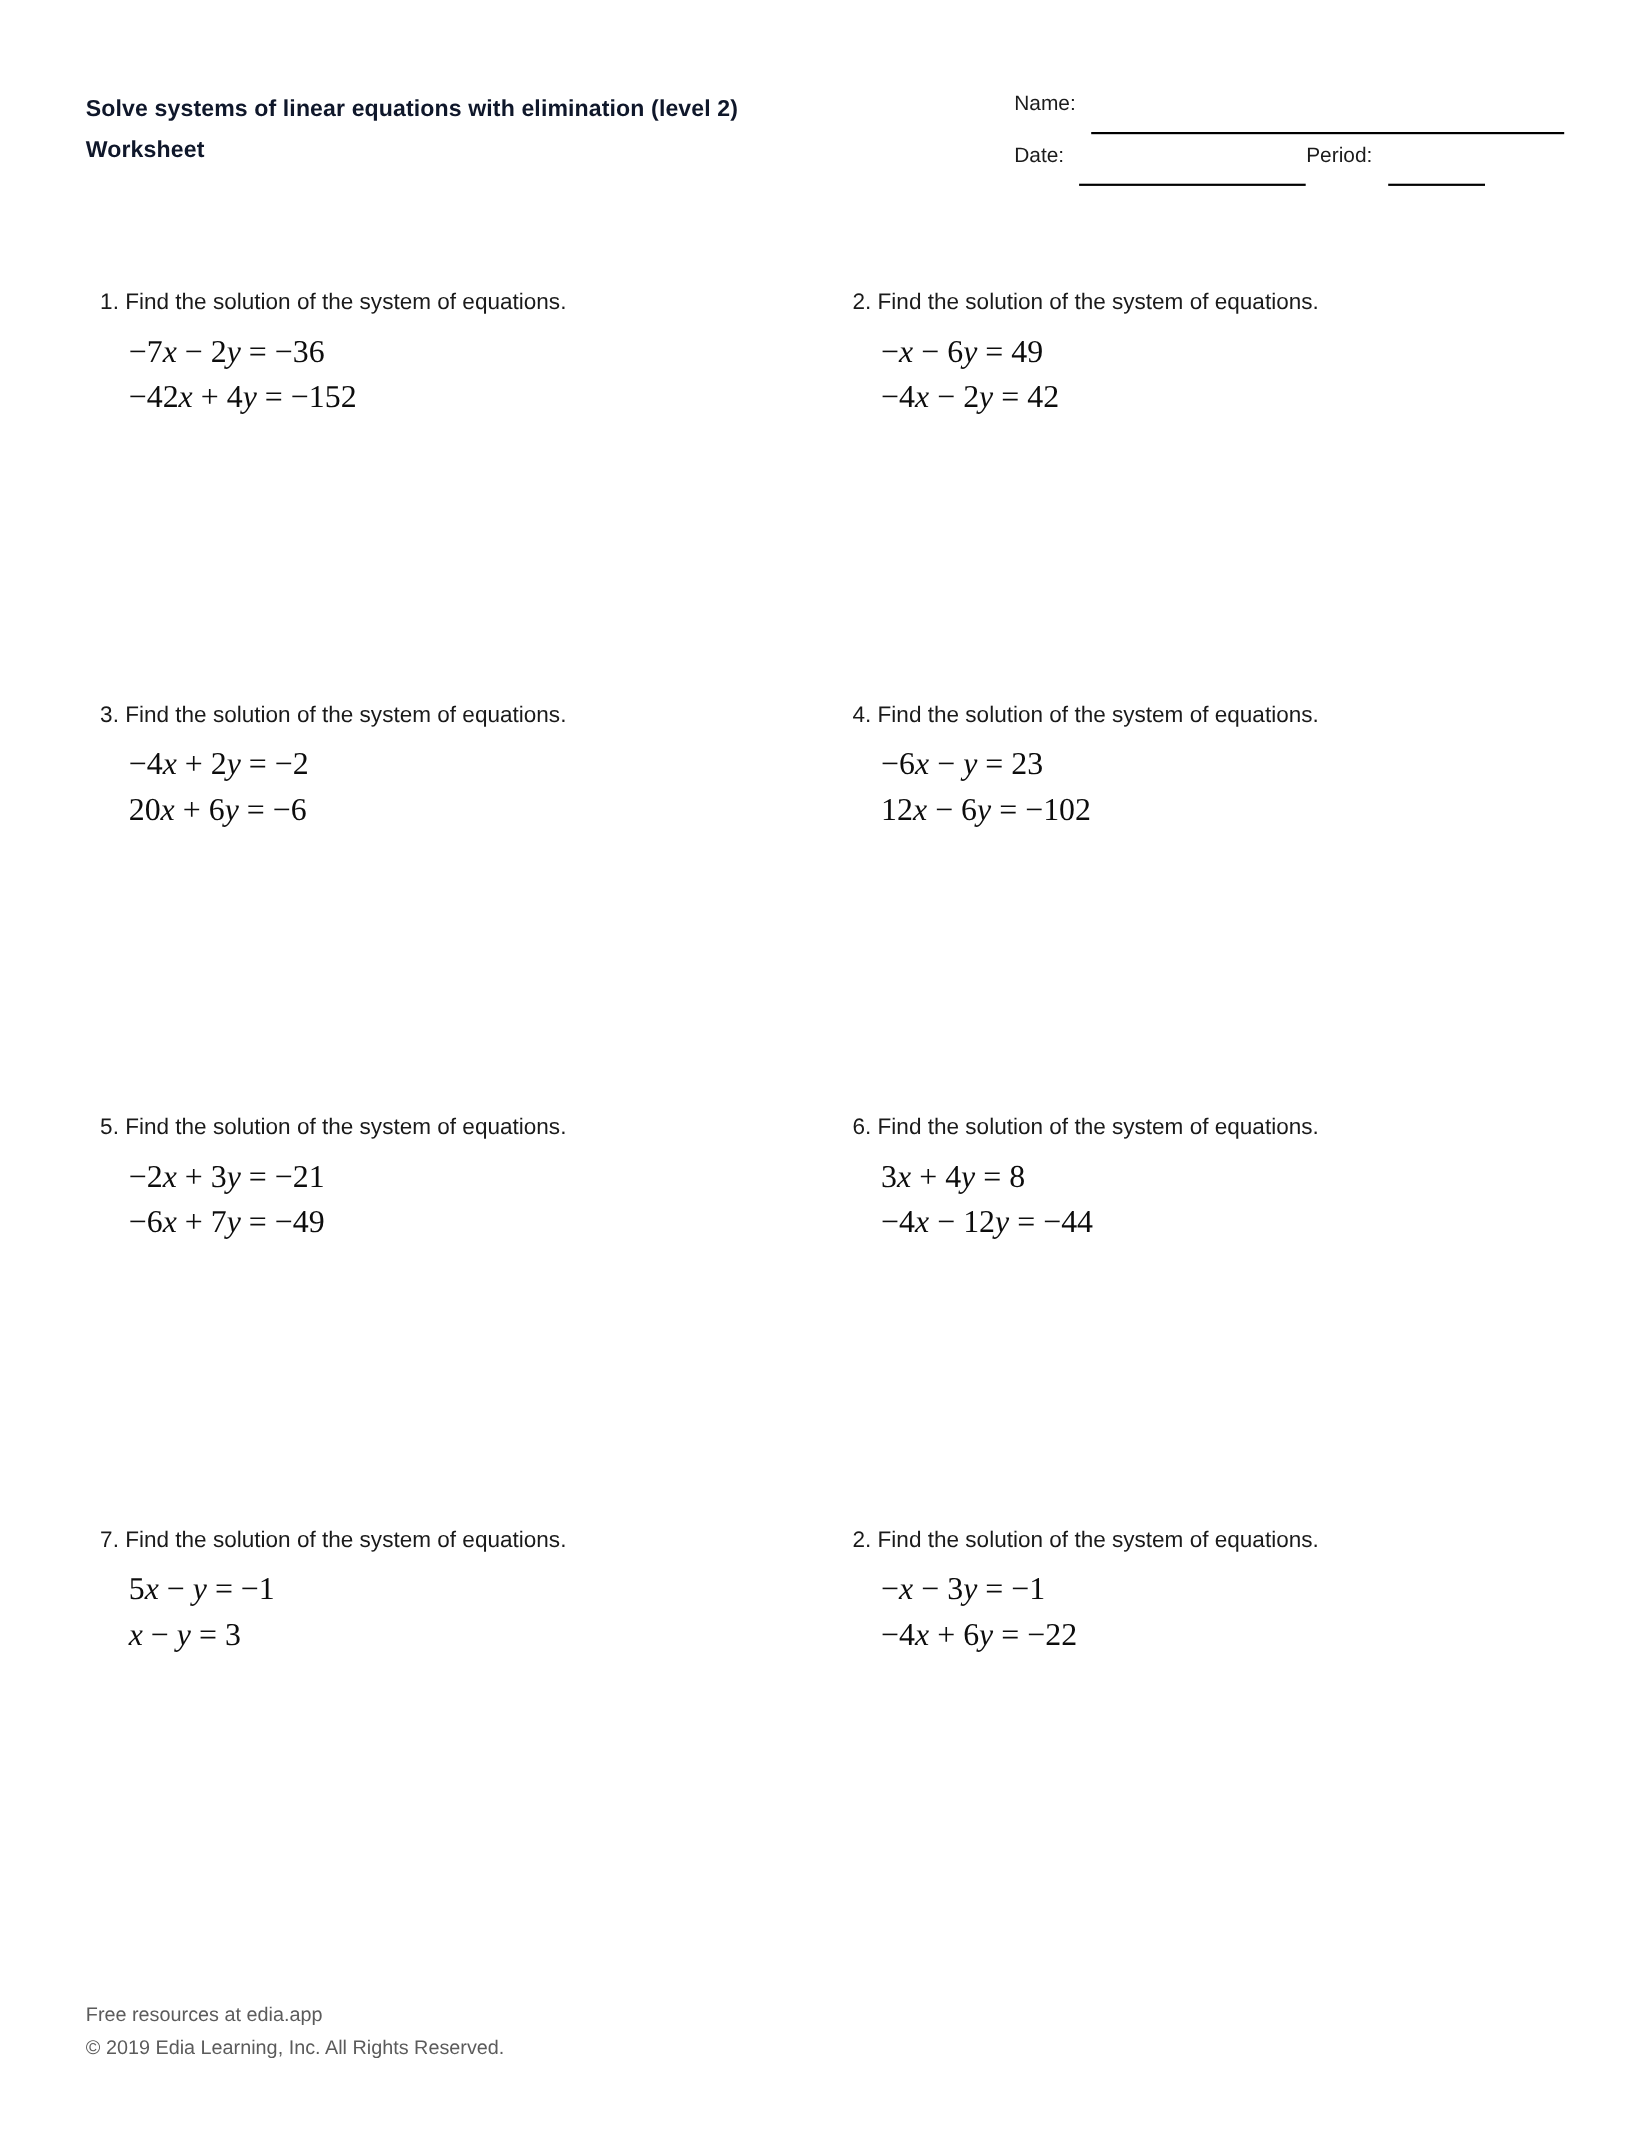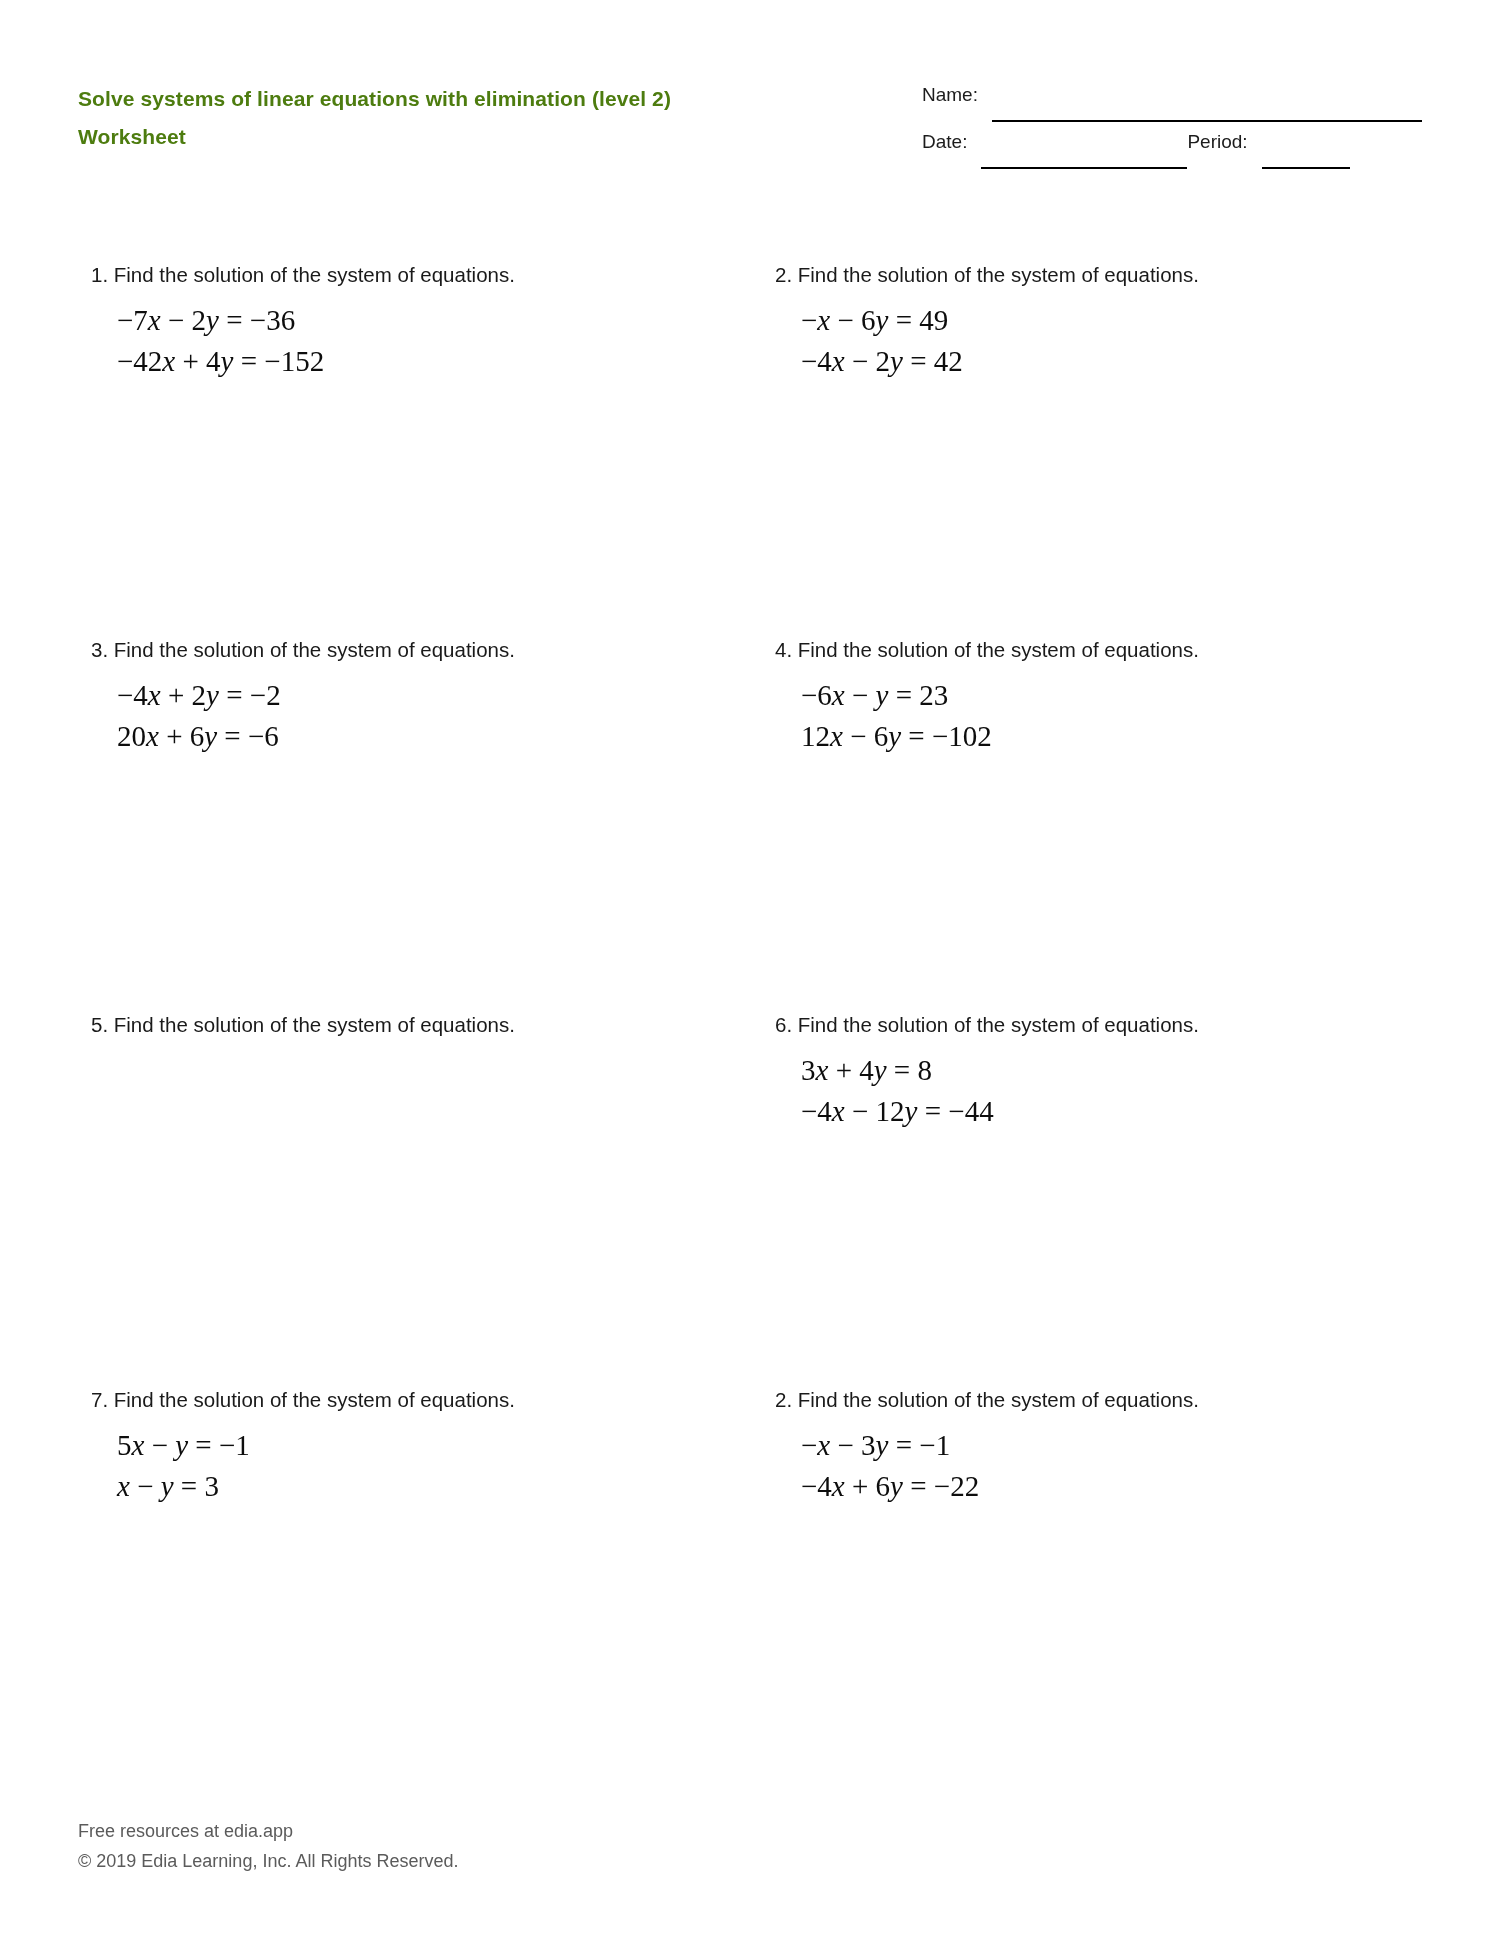--- a/index.html
+++ b/index.html
@@ -35,21 +35,21 @@
 
   .title-block {
     width: 760px;
     padding-top: 4px;
   }
   .title-line {
     font-size: 21px;
     font-weight: bold;
     line-height: 38px;
     letter-spacing: 0.1px;
-    color: #4d7c0f;
+    color: #0f172a;
     white-space: nowrap;
   }
 
   .fields-block {
     width: 500px;
     padding-top: 8px;
   }
   .field-row {
     display: flex;
     align-items: flex-start;
@@ -175,20 +175,24 @@
       <div class="prompt">4. Find the solution of the system of equations.</div>
       <div class="equations">
         <div class="eq">−6<span class="v">x</span> − <span class="v">y</span> = 23</div>
         <div class="eq">12<span class="v">x</span> − 6<span class="v">y</span> = −102</div>
       </div>
       <div class="work-area"></div>
     </div>
 
     <div class="problem">
       <div class="prompt">5. Find the solution of the system of equations.</div>
+      <div class="equations">
+        <div class="eq">−2<span class="v">x</span> + 3<span class="v">y</span> = −21</div>
+        <div class="eq">−6<span class="v">x</span> + 7<span class="v">y</span> = −49</div>
+      </div>
       <div class="work-area"></div>
     </div>
 
     <div class="problem">
       <div class="prompt">6. Find the solution of the system of equations.</div>
       <div class="equations">
         <div class="eq">3<span class="v">x</span> + 4<span class="v">y</span> = 8</div>
         <div class="eq">−4<span class="v">x</span> − 12<span class="v">y</span> = −44</div>
       </div>
       <div class="work-area"></div>

